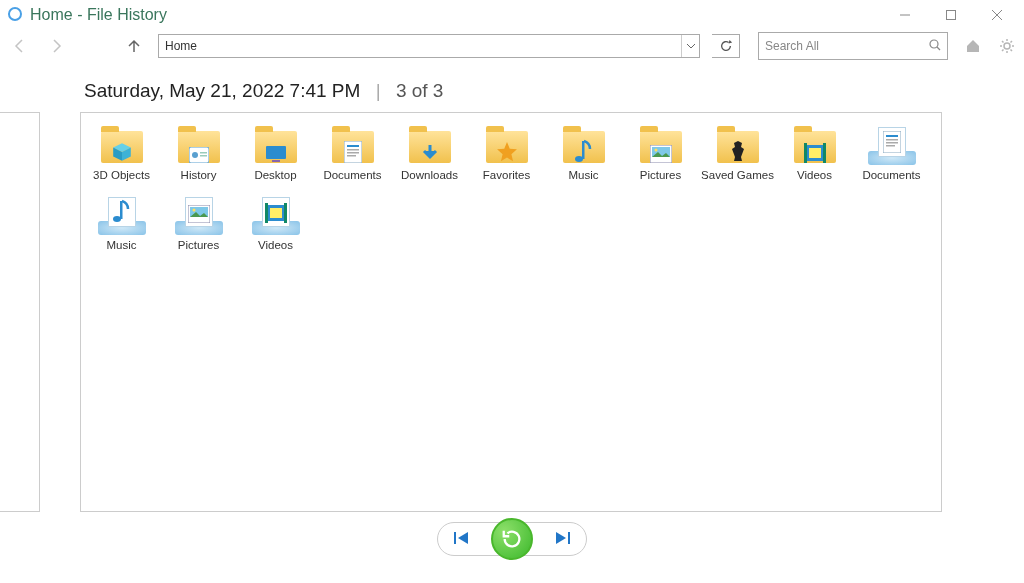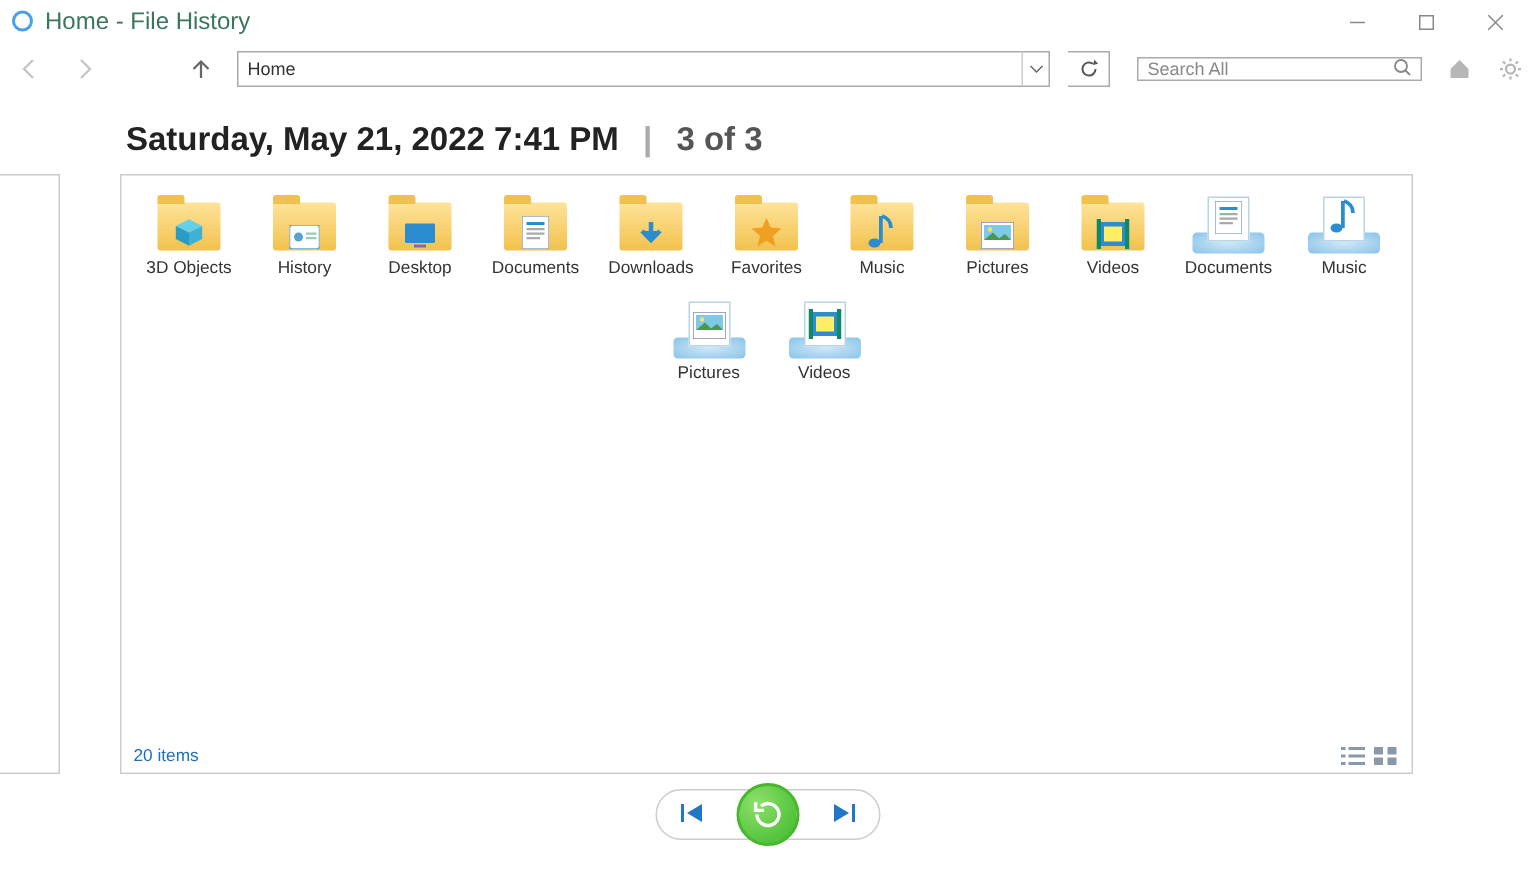--- a/index.html
+++ b/index.html
@@ -12,32 +12,32 @@
   .win-btn { width: 46px; height: 30px; display: flex; align-items: center; justify-content: center; color: #888; }
   .win-btn svg { width: 10px; height: 10px; }
   .toolbar { height: 32px; display: flex; align-items: center; gap: 12px; padding: 0 8px; }
   .nav-arrow { width: 24px; height: 24px; color: #c4c4c4; display: flex; align-items: center; justify-content: center; }
   .nav-arrow.active { color: #666; }
   .nav-arrow svg { width: 16px; height: 16px; }
   .path-box { flex: 1; height: 24px; border: 1px solid #aaa; display: flex; align-items: center; }
   .path-box .path-text { flex: 1; padding: 0 6px; font-size: 12px; color: #333; }
   .path-box .dd { width: 18px; height: 22px; display: flex; align-items: center; justify-content: center; border-left: 1px solid #ccc; color: #666; }
   .refresh-btn { width: 28px; height: 24px; border: 1px solid #aaa; border-left: none; display: flex; align-items: center; justify-content: center; color: #555; }
-  .search-box { width: 190px; height: 16px; border: 1px solid #aaa; display: flex; align-items: center; padding: 0 6px; color: #888; gap: 4px; margin-left: 6px;}
+  .search-box { width: 190px; height: 28px; border: 1px solid #aaa; display: flex; align-items: center; padding: 0 6px; color: #888; gap: 4px; margin-left: 6px;}
   .search-box .search-text { flex: 1; font-size: 12px; }
   .search-box svg { width: 12px; height: 12px; }
   .tool-icon { width: 18px; height: 18px; color: #b6b6b6; margin-left: 4px; display:flex; align-items:center; justify-content:center;}
   .tool-icon svg { width: 16px; height: 16px; }
-  .header-date { padding: 18px 0 10px 84px; font-size: 22px; font-weight: 700; color: #222; }
+  .header-date { padding: 18px 0 10px 84px; font-size: 19px; font-weight: 400; color: #222; }
   .header-date .sep { color: #aaa; margin: 0 10px; }
   .header-date .pos { color: #555; }
   .content-row { display: flex; }
   .left-shadow { width: 40px; height: 400px; border: 1px solid #ccc; border-left: none; margin-right: 40px; }
   .file-pane { width: 862px; height: 400px; border: 1px solid #ccc; position: relative; }
-  .items { display: flex; flex-wrap: wrap; padding: 6px 2px; align-content: flex-start; justify-content: center; }
+  .items { display: flex; flex-wrap: wrap; padding: 6px 2px; align-content: flex-start; }
   .item { width: 77px; text-align: center; padding: 6px 2px; font-size: 11.5px; line-height: 1.2; }
   .item .icon-box { width: 48px; height: 40px; margin: 0 auto 4px; position: relative; }
   .item .label { word-wrap: break-word; }
   
   .folder { width: 42px; height: 32px; background: linear-gradient(#ffe39a, #f1c14d); border-radius: 2px; position: absolute; bottom: 2px; left: 3px; }
   .folder::before { content: ""; position: absolute; top: -5px; left: 0; width: 18px; height: 6px; background: #f1c14d; border-radius: 2px 2px 0 0; }
   .overlay { position: absolute; bottom: -2px; left: 50%; transform: translateX(-50%); }
   
   .lib-tray { width: 48px; height: 14px; background: radial-gradient(ellipse at center, #cfe8f7, #89c3e8); border-radius: 3px; position: absolute; bottom: 0; left: 0; }
   .lib-sheet { width: 28px; height: 30px; background: #fff; border: 1px solid #b8d4e6; position: absolute; top: 2px; left: 10px; }
@@ -223,20 +223,29 @@
                 <rect x="2" y="2" width="18" height="10" fill="#7ec8e8"></rect>
                 <circle cx="6" cy="5" r="1.5" fill="#ffe05c"></circle>
                 <path d="M2 12 L8 7 L12 11 L16 8 L20 12 Z" fill="#4a9850"></path>
               </svg></div>
           </div>
           <div class="label">Pictures</div>
         </div>
         <div class="item">
           <div class="icon-box">
             <div class="folder"></div>
+            <div class="overlay"><svg width="20" height="24" viewBox="0 0 20 24">
+                <path d="M6 22h8l-1-4 3-8-3-2 1-4-4-2-4 2 1 4-3 2 3 8Z" fill="#222"></path>
+              </svg></div>
+          </div>
+          <div class="label">Saved Games</div>
+        </div>
+        <div class="item">
+          <div class="icon-box">
+            <div class="folder"></div>
             <div class="overlay"><svg width="22" height="20" viewBox="0 0 22 20">
                 <rect x="2" y="2" width="18" height="16" fill="#2b8ccf"></rect>
                 <rect x="0" y="0" width="3" height="20" fill="#186"></rect>
                 <rect x="19" y="0" width="3" height="20" fill="#186"></rect>
                 <rect x="5" y="5" width="12" height="10" fill="#fe6"></rect>
               </svg></div>
           </div>
           <div class="label">Videos</div>
         </div>
         <div class="item">
@@ -285,42 +294,20 @@
             <div class="overlay" style="bottom: 8px;"><svg width="22" height="20" viewBox="0 0 22 20">
                 <rect x="2" y="2" width="18" height="16" fill="#2b8ccf"></rect>
                 <rect x="0" y="0" width="3" height="20" fill="#186"></rect>
                 <rect x="19" y="0" width="3" height="20" fill="#186"></rect>
                 <rect x="5" y="5" width="12" height="10" fill="#fe6"></rect>
               </svg></div>
           </div>
           <div class="label">Videos</div>
         </div>
       </div>
-    <div class="statusbar">
-      <span>20 items</span>
-      <div class="spacer"></div>
-      <div class="view-icon">
-          <svg width="16" height="12" viewBox="0 0 16 12">
-            <rect x="0" y="0" width="3" height="2" fill="#89a"></rect>
-            <rect x="5" y="0" width="11" height="2" fill="#89a"></rect>
-            <rect x="0" y="5" width="3" height="2" fill="#89a"></rect>
-            <rect x="5" y="5" width="11" height="2" fill="#89a"></rect>
-            <rect x="0" y="10" width="3" height="2" fill="#89a"></rect>
-            <rect x="5" y="10" width="11" height="2" fill="#89a"></rect>
-          </svg>
-        </div>
-      <div class="view-icon">
-          <svg width="16" height="12" viewBox="0 0 16 12">
-            <rect x="0" y="0" width="6" height="5" fill="#89a"></rect>
-            <rect x="9" y="0" width="6" height="5" fill="#89a"></rect>
-            <rect x="0" y="7" width="6" height="5" fill="#89a"></rect>
-            <rect x="9" y="7" width="6" height="5" fill="#89a"></rect>
-          </svg>
-        </div>
-    </div>
   </div>
 </div>
 
 <div class="controls">
   <div class="ctrl-group">
     <div class="ctrl-arrow"><svg viewBox="0 0 18 14">
           <rect x="0" y="1" width="2" height="12" fill="currentColor"></rect>
           <path d="M14 1 L4 7 L14 13 Z" fill="currentColor"></path>
         </svg></div>
     <div class="restore-btn">

